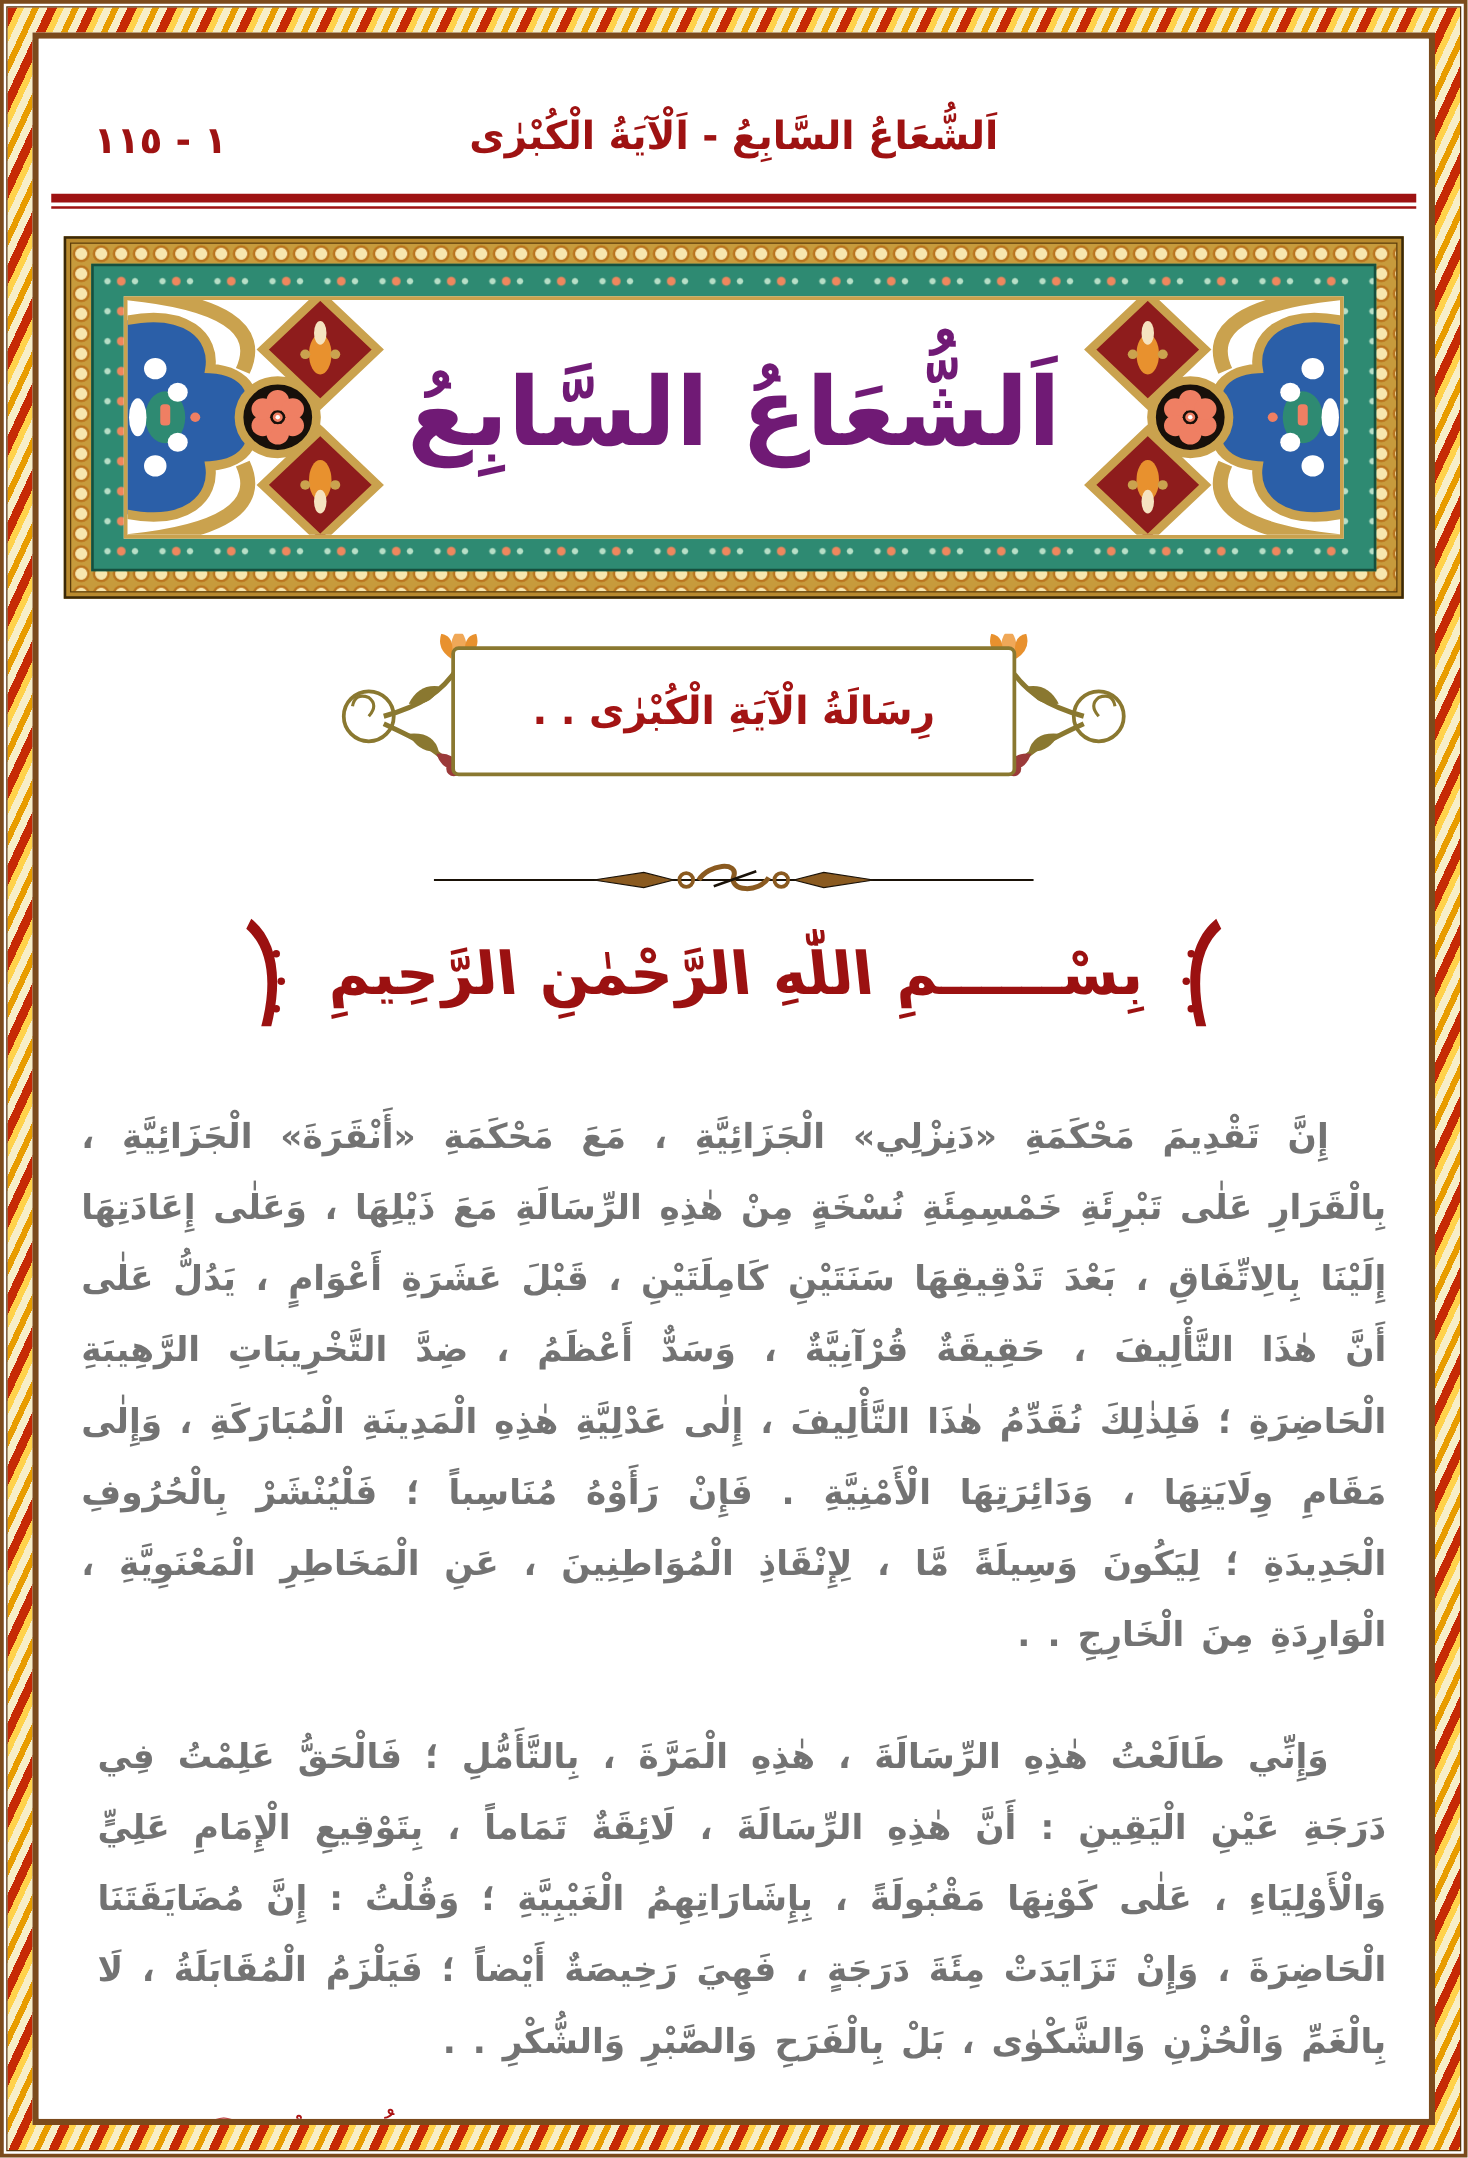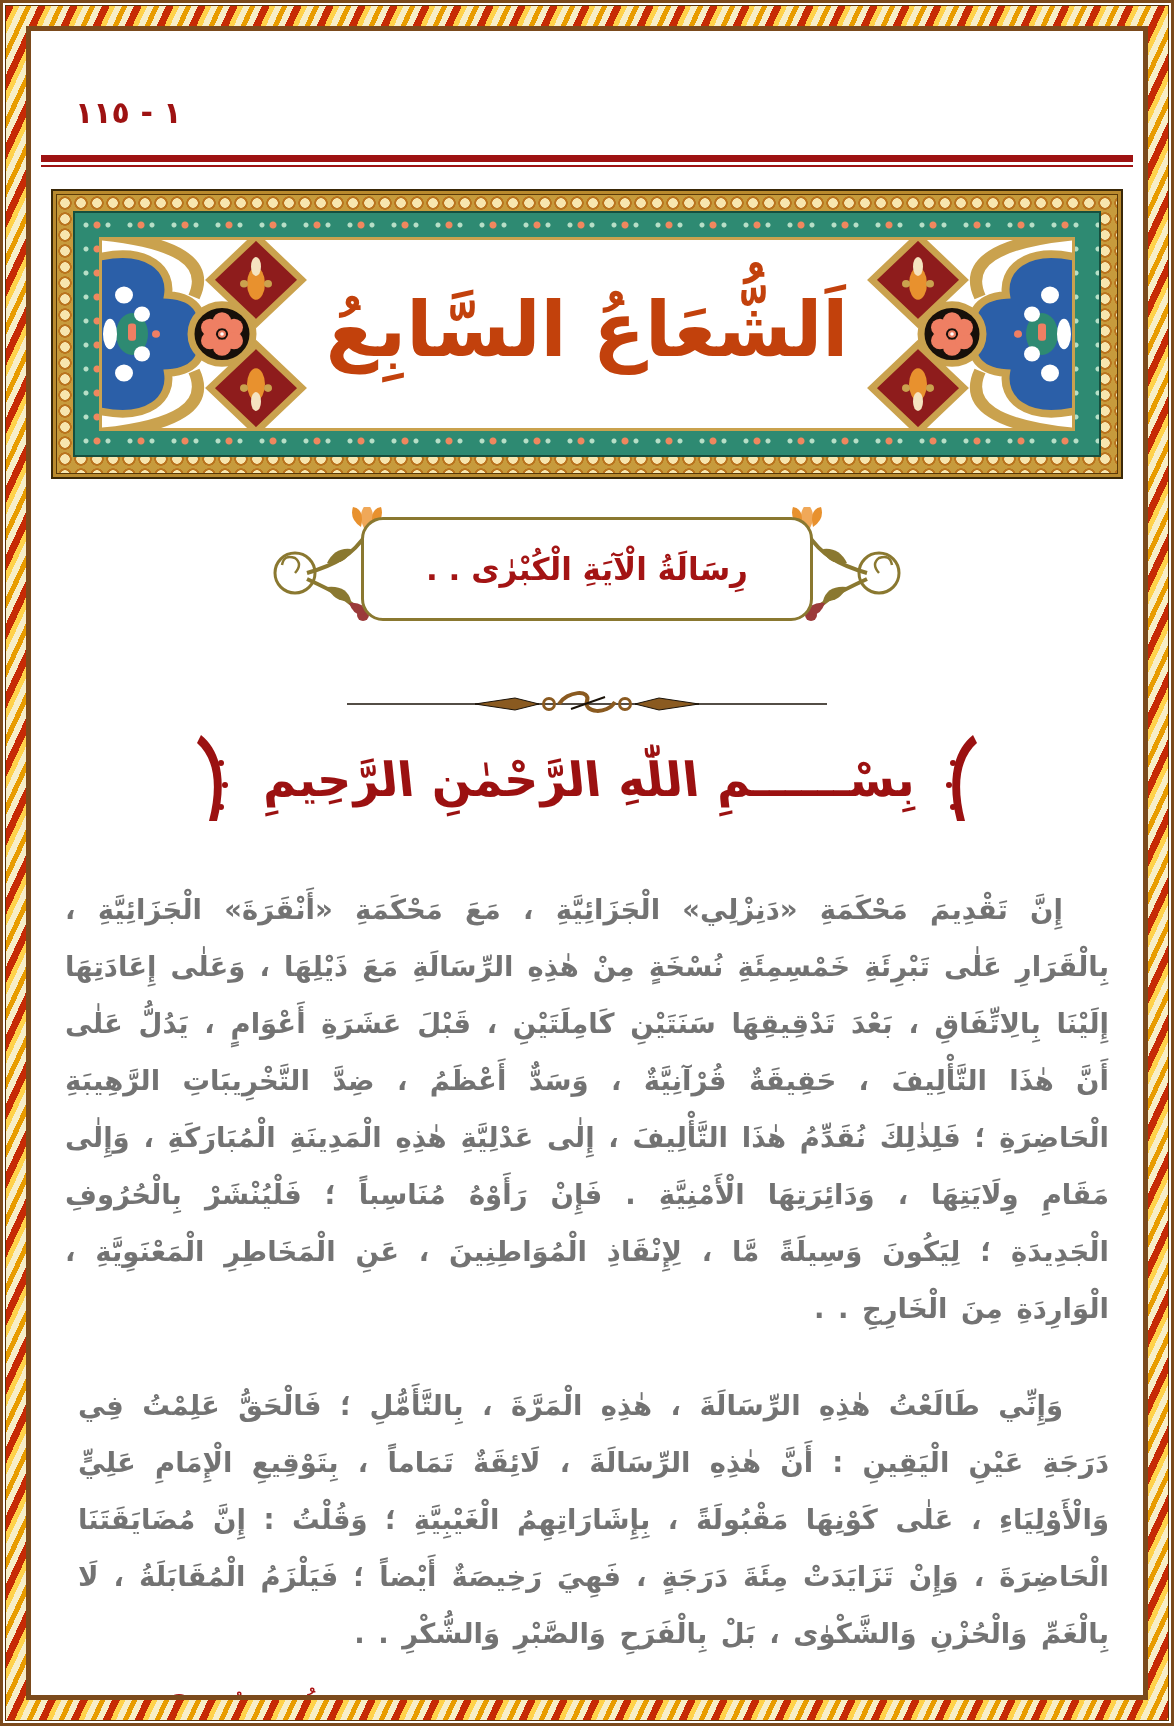--- a/index.html
+++ b/index.html
@@ -43,27 +43,27 @@
     background-image:
       radial-gradient(circle, #f0875e 0 3px, transparent 4px),
       radial-gradient(circle, #b7dfc7 0 2px, transparent 3px);
     background-size:44px 24px, 22px 24px; }
   .panel-field { width:100%; height:100%; background:#fff; position:relative;
     border:3px solid #caa24e; overflow:hidden; }
   .side-ornament { position:absolute; top:0; height:100%; width:225px; }
   .side-ornament.left  { left:-4px; }
   .side-ornament.right { right:-4px; transform:scaleX(-1); }
   .panel-title { position:absolute; inset:0; display:flex; align-items:center;
-    justify-content:center; color:#c2410c; font-size:76px; font-weight:700;
+    justify-content:center; color:#701a75; font-size:76px; font-weight:700;
     text-align:center; padding-bottom:10px; }
 
   
   .cartouche-wrap { position:relative; width:520px; margin:34px auto 0 auto; height:112px; }
   .cartouche-box { position:absolute; inset:4px 34px; border:3px solid #8a7830;
-    border-radius:22px; background:#fff; display:flex; align-items:center;
+    border-radius:6px; background:#fff; display:flex; align-items:center;
     justify-content:center; }
   .cartouche-text { color:#a31414; font-size:31px; font-weight:700; }
   .spray { position:absolute; top:-6px; width:150px; height:124px; }
   .spray.left  { right:-58px; }          
   .spray.right { left:-58px; transform:scaleX(-1); }
 
   
   .swirl-divider { display:block; margin:64px auto 0 auto; }
 
   
@@ -91,20 +91,21 @@
 
 <div class="frame-outer">
   <div class="frame-pattern"></div>
 </div>
 <div class="frame-inner"></div>
 
 <div class="content">
 
   <div class="header">
     <div class="page-number">١ - ١١٥</div>
+    <div class="doc-title">اَلشُّعَاعُ السَّابِعُ - اَلْآيَةُ الْكُبْرٰى</div>
   </div>
   <div class="rules">
     <div class="rule-thick"></div>
     <div class="rule-thin"></div>
   </div>
 
   <div class="panel">
     <div class="panel-chain">
       <div class="panel-teal">
         <div class="panel-field">

